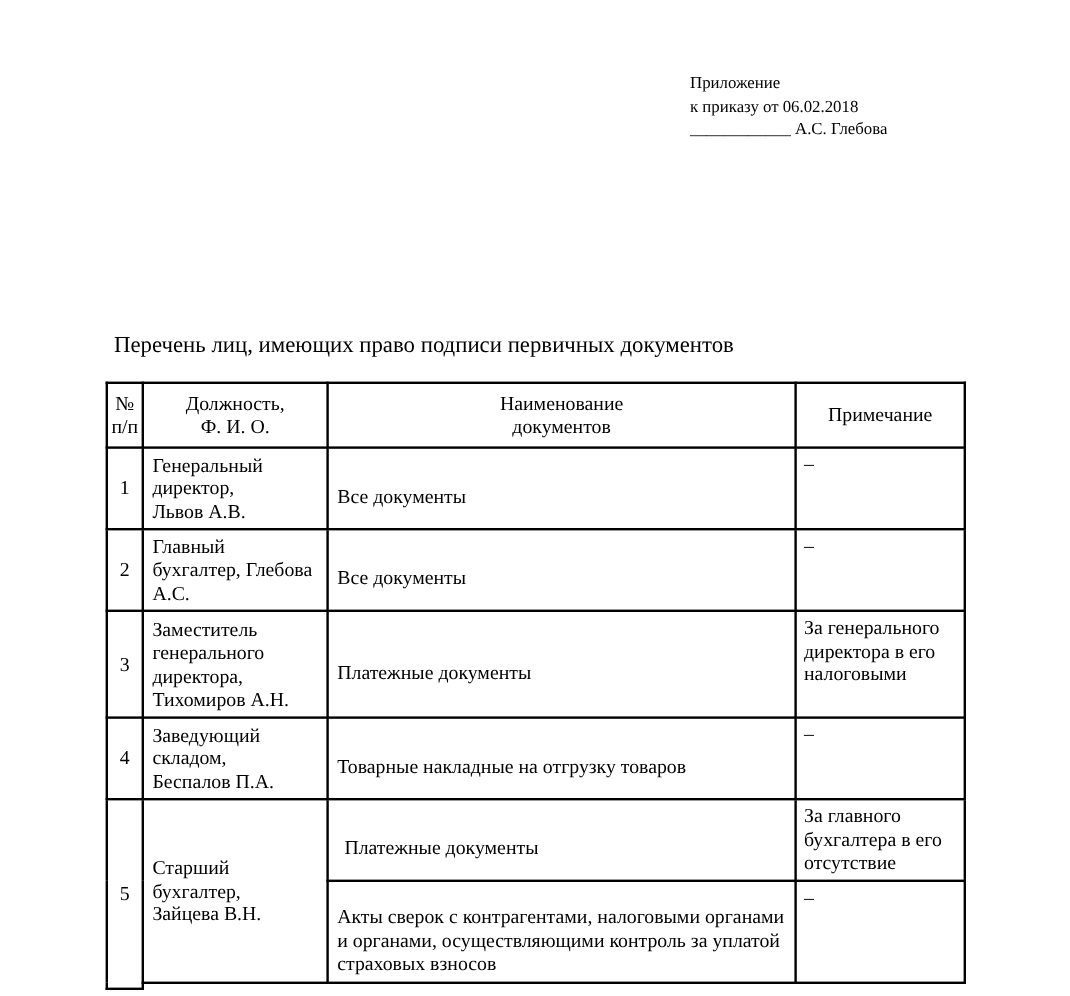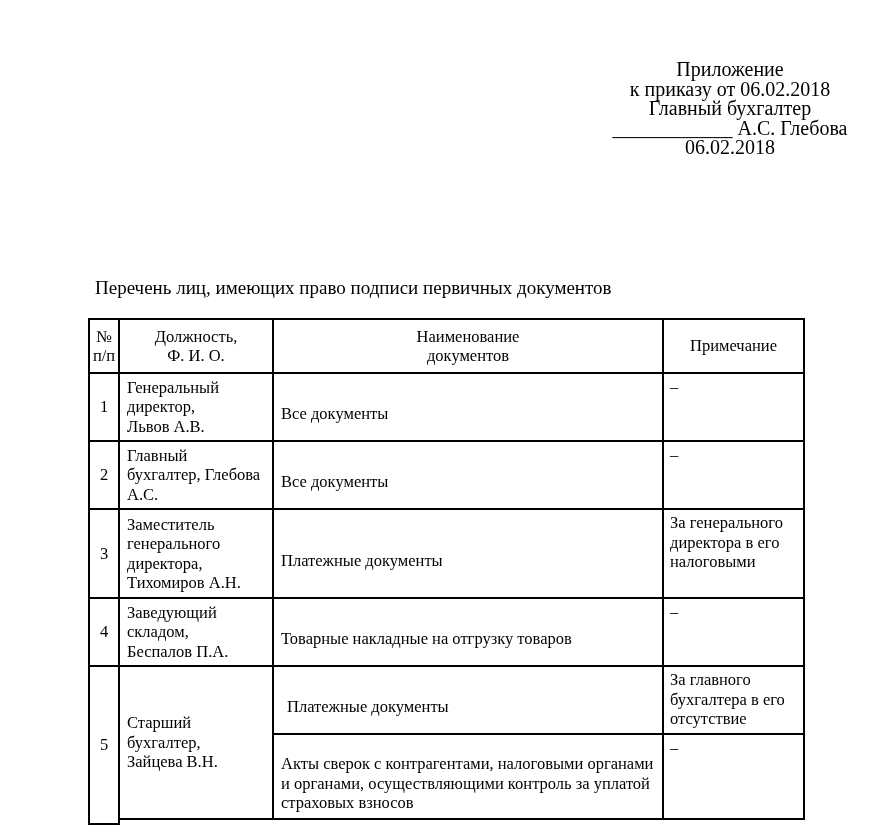--- a/index.html
+++ b/index.html
@@ -10,23 +10,22 @@
     font-family: "Liberation Serif", "DejaVu Serif", serif;
     position: relative;
     overflow: hidden;
   }
 
   
   .letterhead {
     position: absolute;
     left: 575px; top: 60px;
     width: 310px;
-    font-size: 20px;
+    font-size: 14px;
     line-height: 19.5px;
-    text-align: center;
   }
   .letterhead .line { white-space: nowrap; }
 
   
   .doc-title {
     position: absolute;
     left: 95px; top: 277px;
     font-size: 19px;
     white-space: nowrap;
   }
@@ -70,23 +69,21 @@
   td.no-bottom { border-bottom: none; }
   tr.h-cut { height: 5px; }
   tr.h-cut td.cut { border: none; padding: 0; }
 </style>
 </head>
 <body>
 
 <div class="letterhead">
   <div class="line">Приложение</div>
   <div class="line">к приказу от 06.02.2018</div>
-  <div class="line">Главный бухгалтер</div>
   <div class="line"><span>____________</span> <span>А.С. Глебова</span></div>
-  <div class="line">06.02.2018</div>
 </div>
 
 <div class="doc-title">Перечень лиц, имеющих право подписи первичных документов</div>
 
 <table class="doc">
   <colgroup>
     <col style="width:30px">
       <col style="width:154px">
       <col style="width:390px">
       <col style="width:141px">

